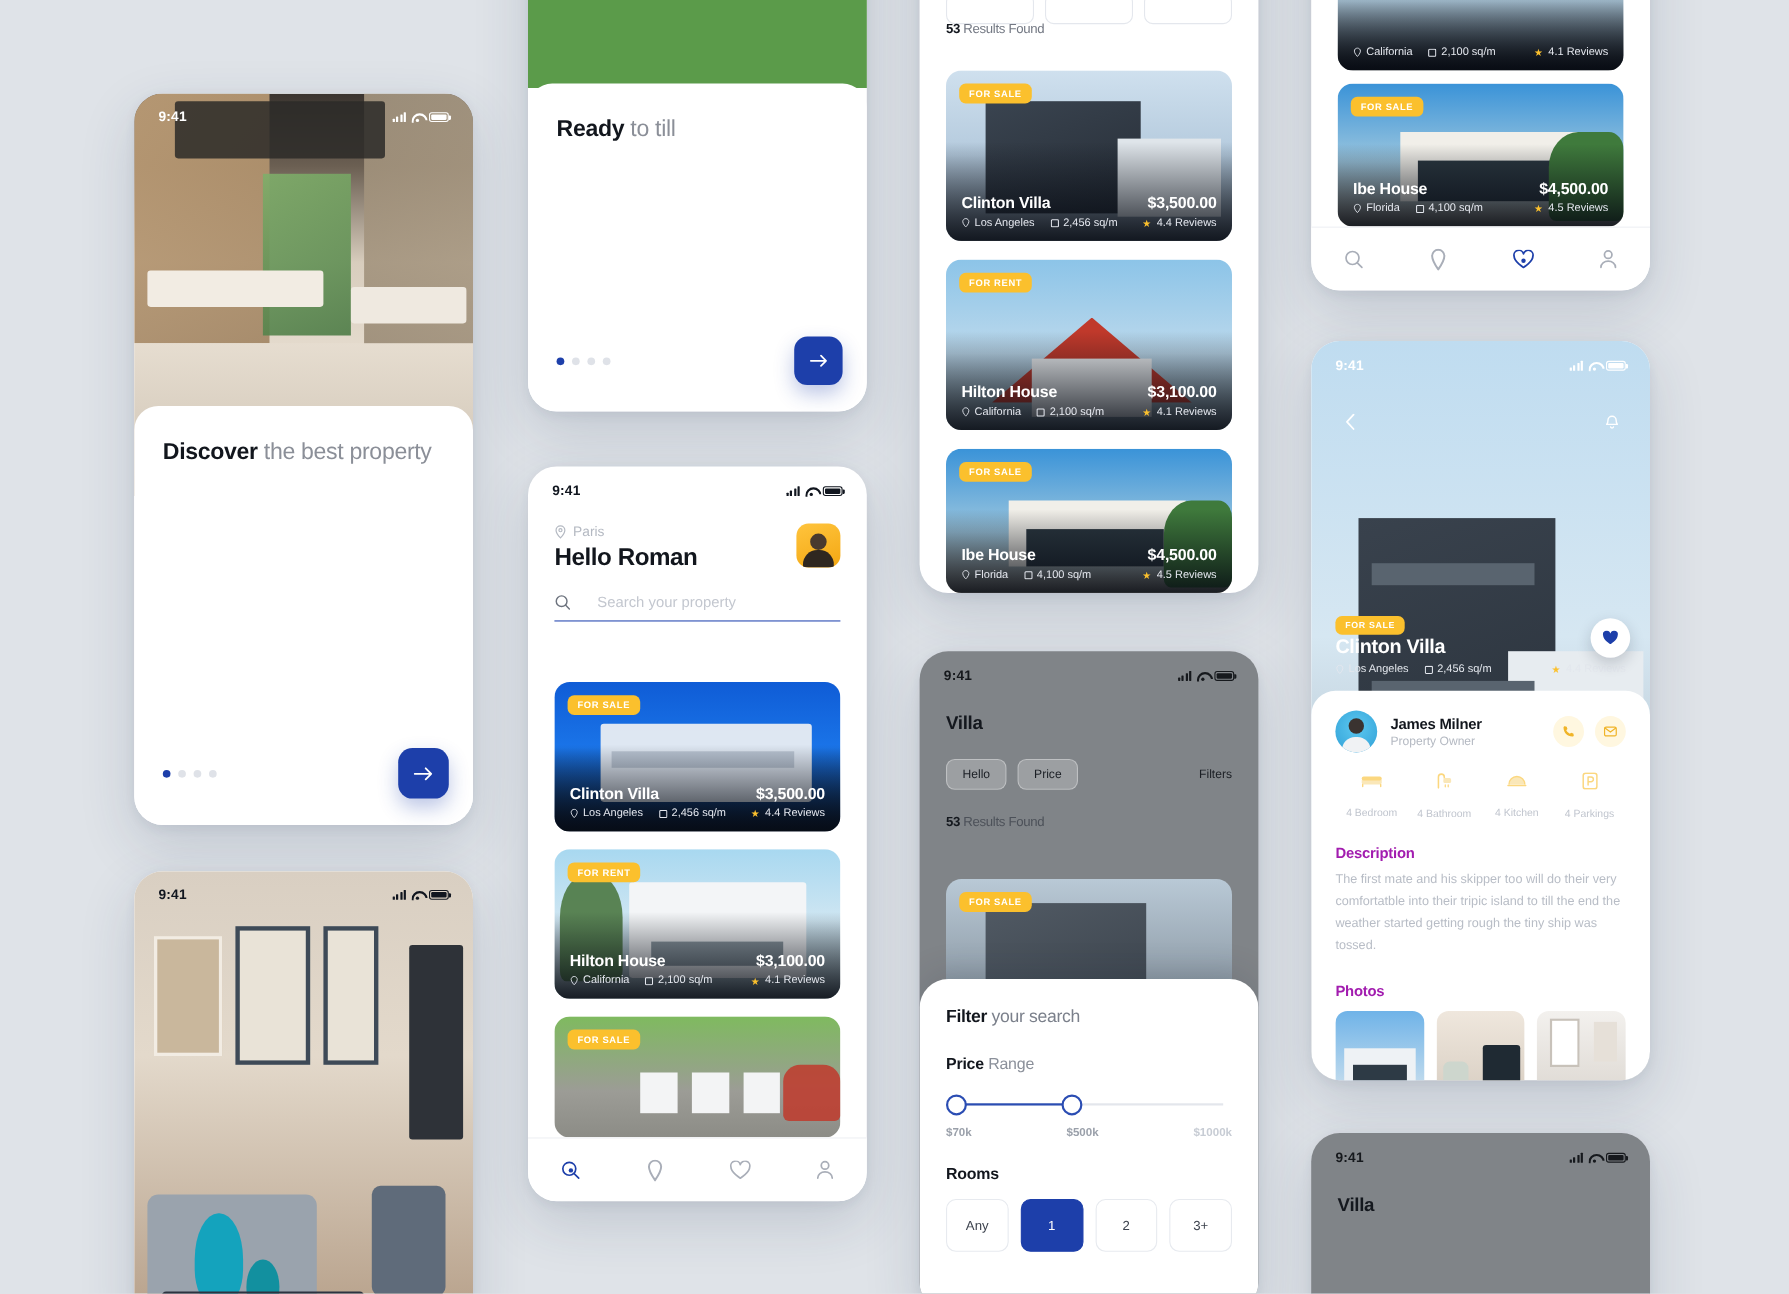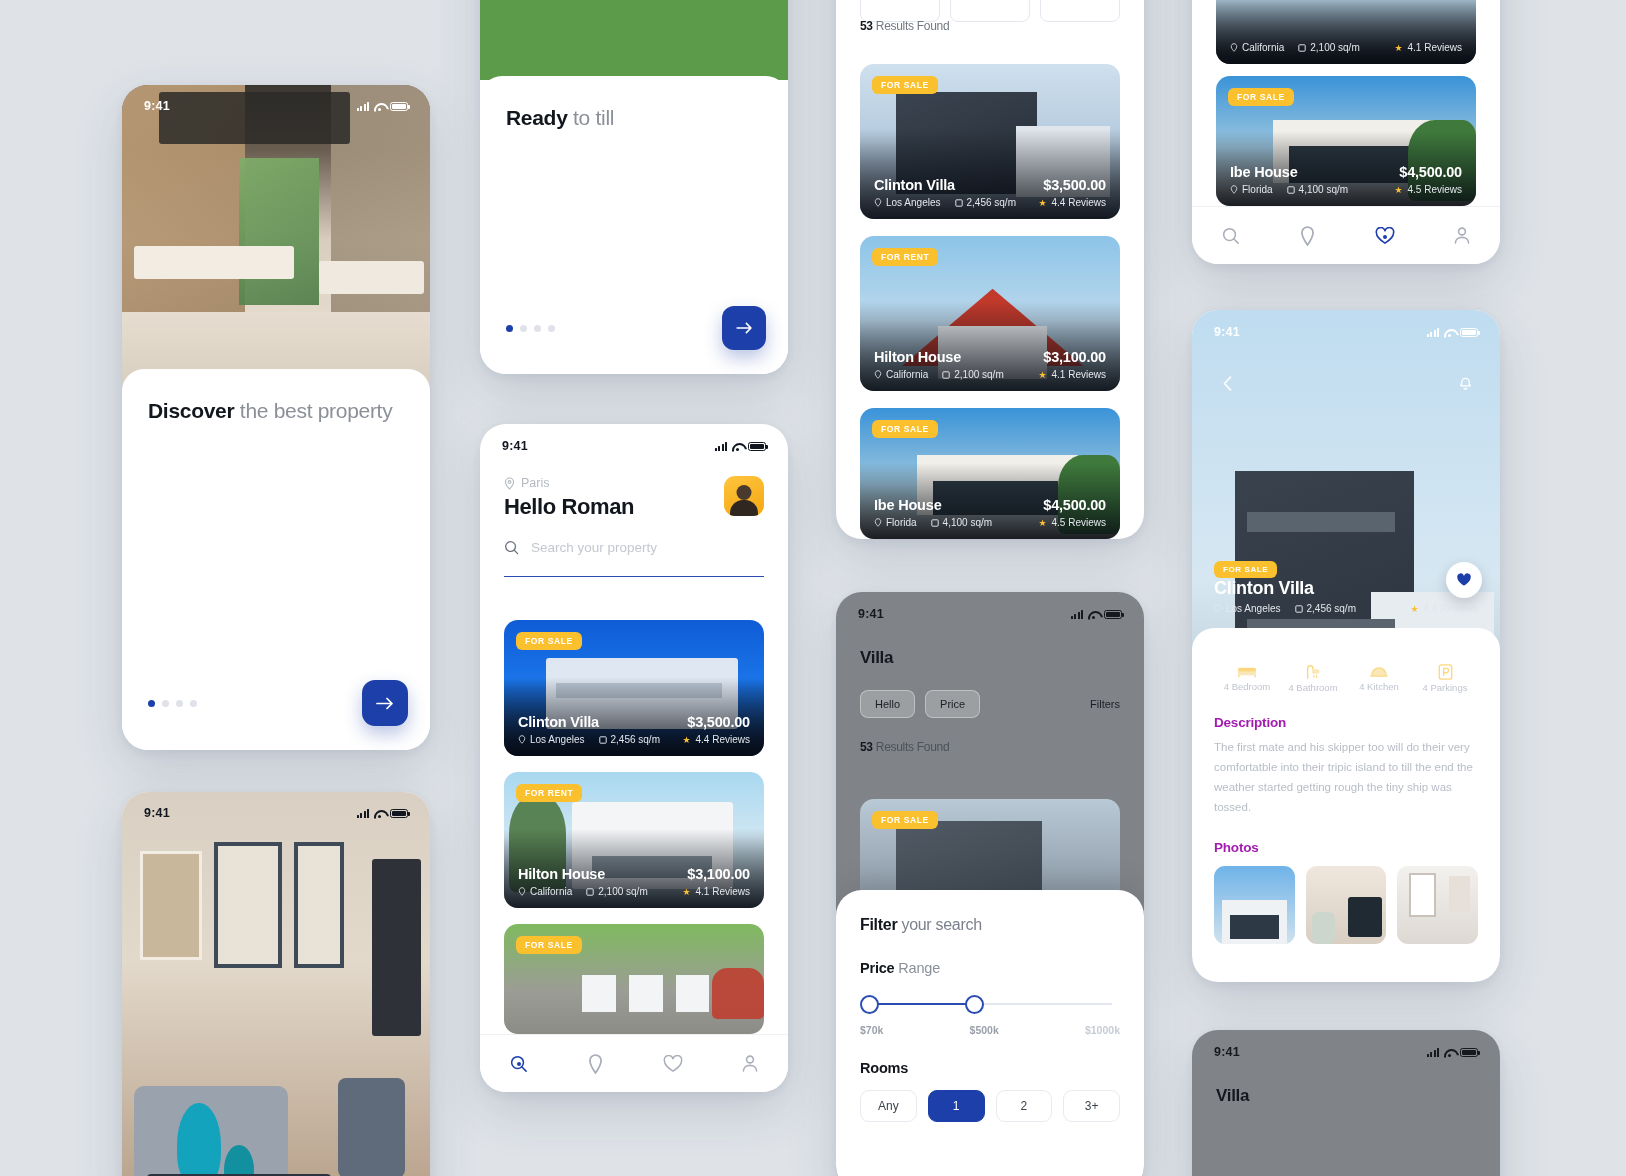--- a/index.html
+++ b/index.html
@@ -83,22 +83,22 @@
   }
   .avatar-sq .head{
     position:absolute; left:50%; top:9px; transform:translateX(-50%);
     width:15px;height:15px;border-radius:50%;background:#4a3a2e;
   }
   .avatar-sq .body{
     position:absolute; left:50%; bottom:0; transform:translateX(-50%);
     width:28px;height:16px;border-radius:13px 13px 0 0;background:#2f2720;
   }
   .search-row {
-    margin-top: 20px; display:flex; align-items:center; gap:12px;
-    border-bottom: 1.5px solid #2b4db3; padding-bottom: 21px;
+    margin-top: 20px; display:flex; align-items:center; gap:24px;
+    border-bottom: 1.5px solid #2b4db3; padding-bottom: 9px;
   }
   .search-ph { color: #c3c7cf; font-size: 13.5px; }
 
   
   .pcard { position: relative; border-radius: 14px; overflow: hidden; }
   .pcard .img { position: absolute; inset: 0; }
   .pcard .scrim {
     position:absolute; left:0; right:0; bottom:0; height: 58%;
     background: linear-gradient(to top, rgba(6,10,18,.88), rgba(6,10,18,0));
   }
@@ -159,21 +159,21 @@
   .knob {
     position:absolute; top:2px; width:19px; height:19px; border-radius:50%;
     background:#fff; border: 2px solid #2b4db3;
   }
   .slider-labels {
     display:flex; justify-content:space-between; margin-top: 9px;
     font-size: 10.5px; color:#9aa0aa; font-weight:bold;
   }
   .room-row { display:flex; gap:11px; margin-top: 14px; }
   .room {
-    flex:1; height: 32px; border-radius:9px; border:1px solid #e7eaef;
+    flex:1; height: 48px; border-radius:9px; border:1px solid #e7eaef;
     display:flex; align-items:center; justify-content:center;
     font-size:12px; color:#3d434e; background:#fff;
   }
   .room.on { background:#1d3faa; color:#fff; border-color:#1d3faa; }
 
   .chip {
     height: 28px; padding: 0 14px; border-radius: 8px; border:1px solid #e4e7ed;
     display:flex; align-items:center; justify-content:center;
     font-size:11px; color:#2c313a; background:#fff;
   }
@@ -203,21 +203,21 @@
     width:14px;height:14px;border-radius:50%;background:#3a3330;}
   .ava-c .b{position:absolute;left:50%;bottom:0;transform:translateX(-50%);
     width:26px;height:14px;border-radius:12px 12px 0 0;background:#f0f2f4;}
   .own-name { font-size: 13.5px; font-weight:bold; color:#12161d; letter-spacing:-.2px;}
   .own-role { font-size: 11px; color:#b4b9c2; margin-top:2px;}
   .rnd-act {
     width:28px;height:28px;border-radius:50%;background:#fff7e0;
     display:flex;align-items:center;justify-content:center; color:#f0b428; font-size:11px;
   }
   .amen-row { display:flex; margin-top: 18px; }
-  .amen { flex:1; display:flex; flex-direction:column; align-items:center; gap:2px; }
+  .amen { flex:1; display:flex; flex-direction:column; align-items:center; gap:17px; }
   .amen .lbl { font-size:9.5px; color:#c0c5ce; }
   .blk-title { font-size:13.5px; font-weight:bold; color:#a21caf; letter-spacing:-.2px;}
   .blk-text { font-size:11.5px; line-height:1.75; color:#b8bdc6; margin-top:7px; }
   .photos { display:flex; gap:11px; margin-top:11px; }
   .photos .ph { flex:1; height: 78px; border-radius:11px; overflow:hidden; position:relative;}
 
   
   svg { display:block; }
 </style>
 </head>
@@ -812,20 +812,43 @@
       </span>
     </div>
 
     <div class="fav-fab" style="position:absolute;right:18px;top:252px;">
       <svg width="16" height="14" viewBox="0 0 21 19" fill="none">
         <path d="M10.5 17S1.5 11.6 1.5 6.3A4.4 4.4 0 0110.5 4a4.4 4.4 0 019 2.3C19.5 11.6 10.5 17 10.5 17z" fill="#1d3faa"></path>
       </svg>
     </div>
 
     <div class="det-sheet">
+      <div class="owner-row">
+        <div class="ava-c">
+            <div class="h"></div>
+            <div class="b"></div>
+          </div>
+        <div style="flex:1">
+          <div class="own-name">James Milner</div>
+          <div class="own-role">Property Owner</div>
+        </div>
+        <div style="display:flex;gap:10px;">
+          <div class="rnd-act">
+            <svg width="12" height="12" viewBox="0 0 14 14" fill="none">
+              <path d="M3 1.5l2 .5.8 2.4L4.5 5.6a8 8 0 003.9 3.9l1.2-1.3 2.4.8.5 2c0 .8-.7 1.5-1.5 1.4C5.3 12 2 8.7 1.6 3 1.5 2.2 2.2 1.5 3 1.5z" fill="#f0b428"></path>
+            </svg>
+          </div>
+          <div class="rnd-act">
+            <svg width="12" height="10" viewBox="0 0 14 11" fill="none">
+              <rect x=".8" y=".8" width="12.4" height="9.4" rx="1.6" stroke="#f0b428" stroke-width="1.3"></rect>
+              <path d="M1.6 2L7 6l5.4-4" stroke="#f0b428" stroke-width="1.3" stroke-linecap="round"></path>
+            </svg>
+          </div>
+        </div>
+      </div>
 
       <div class="amen-row">
         <div class="amen">
           <svg width="20" height="15" viewBox="0 0 22 16" fill="none">
             <rect x="1" y="6" width="20" height="6" rx="2" fill="#fae7b8"></rect>
             <rect x="1" y="4" width="20" height="4" rx="2" fill="#fbd77f"></rect>
             <path d="M2 12v2M20 12v2" stroke="#fbd77f" stroke-width="1.4" stroke-linecap="round"></path>
           </svg>
           <span class="lbl">4 Bedroom</span>
         </div>

